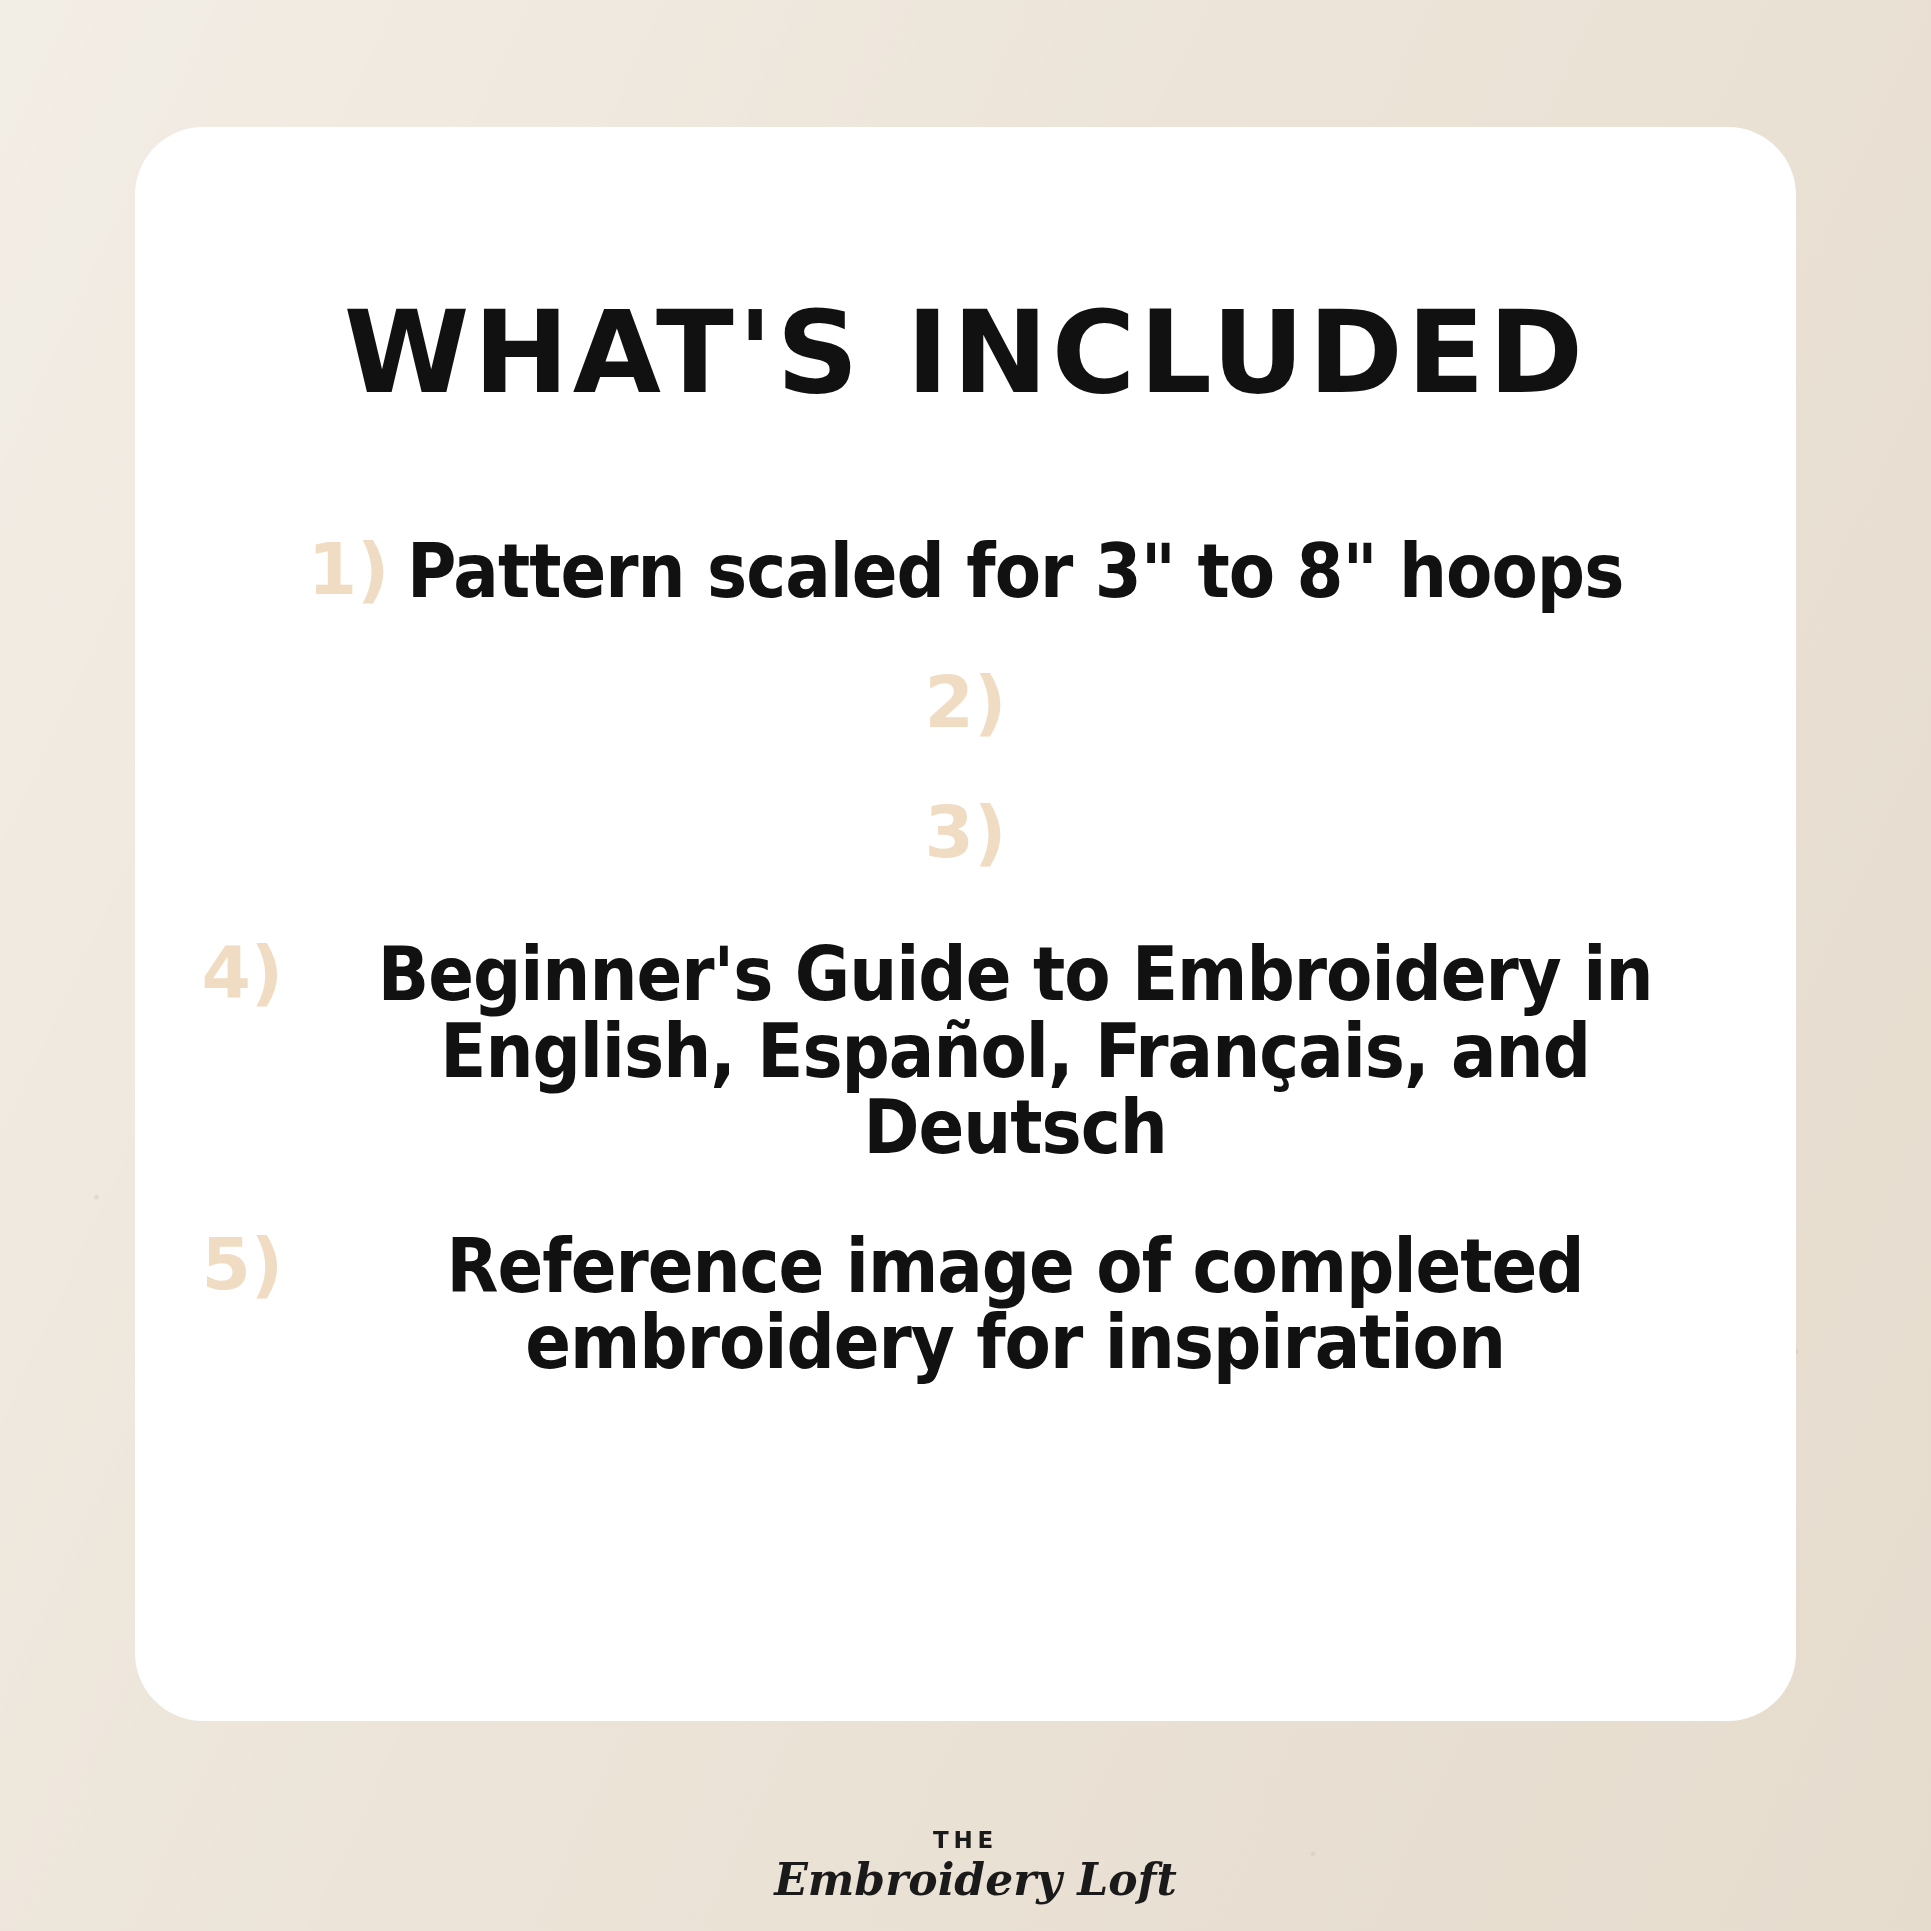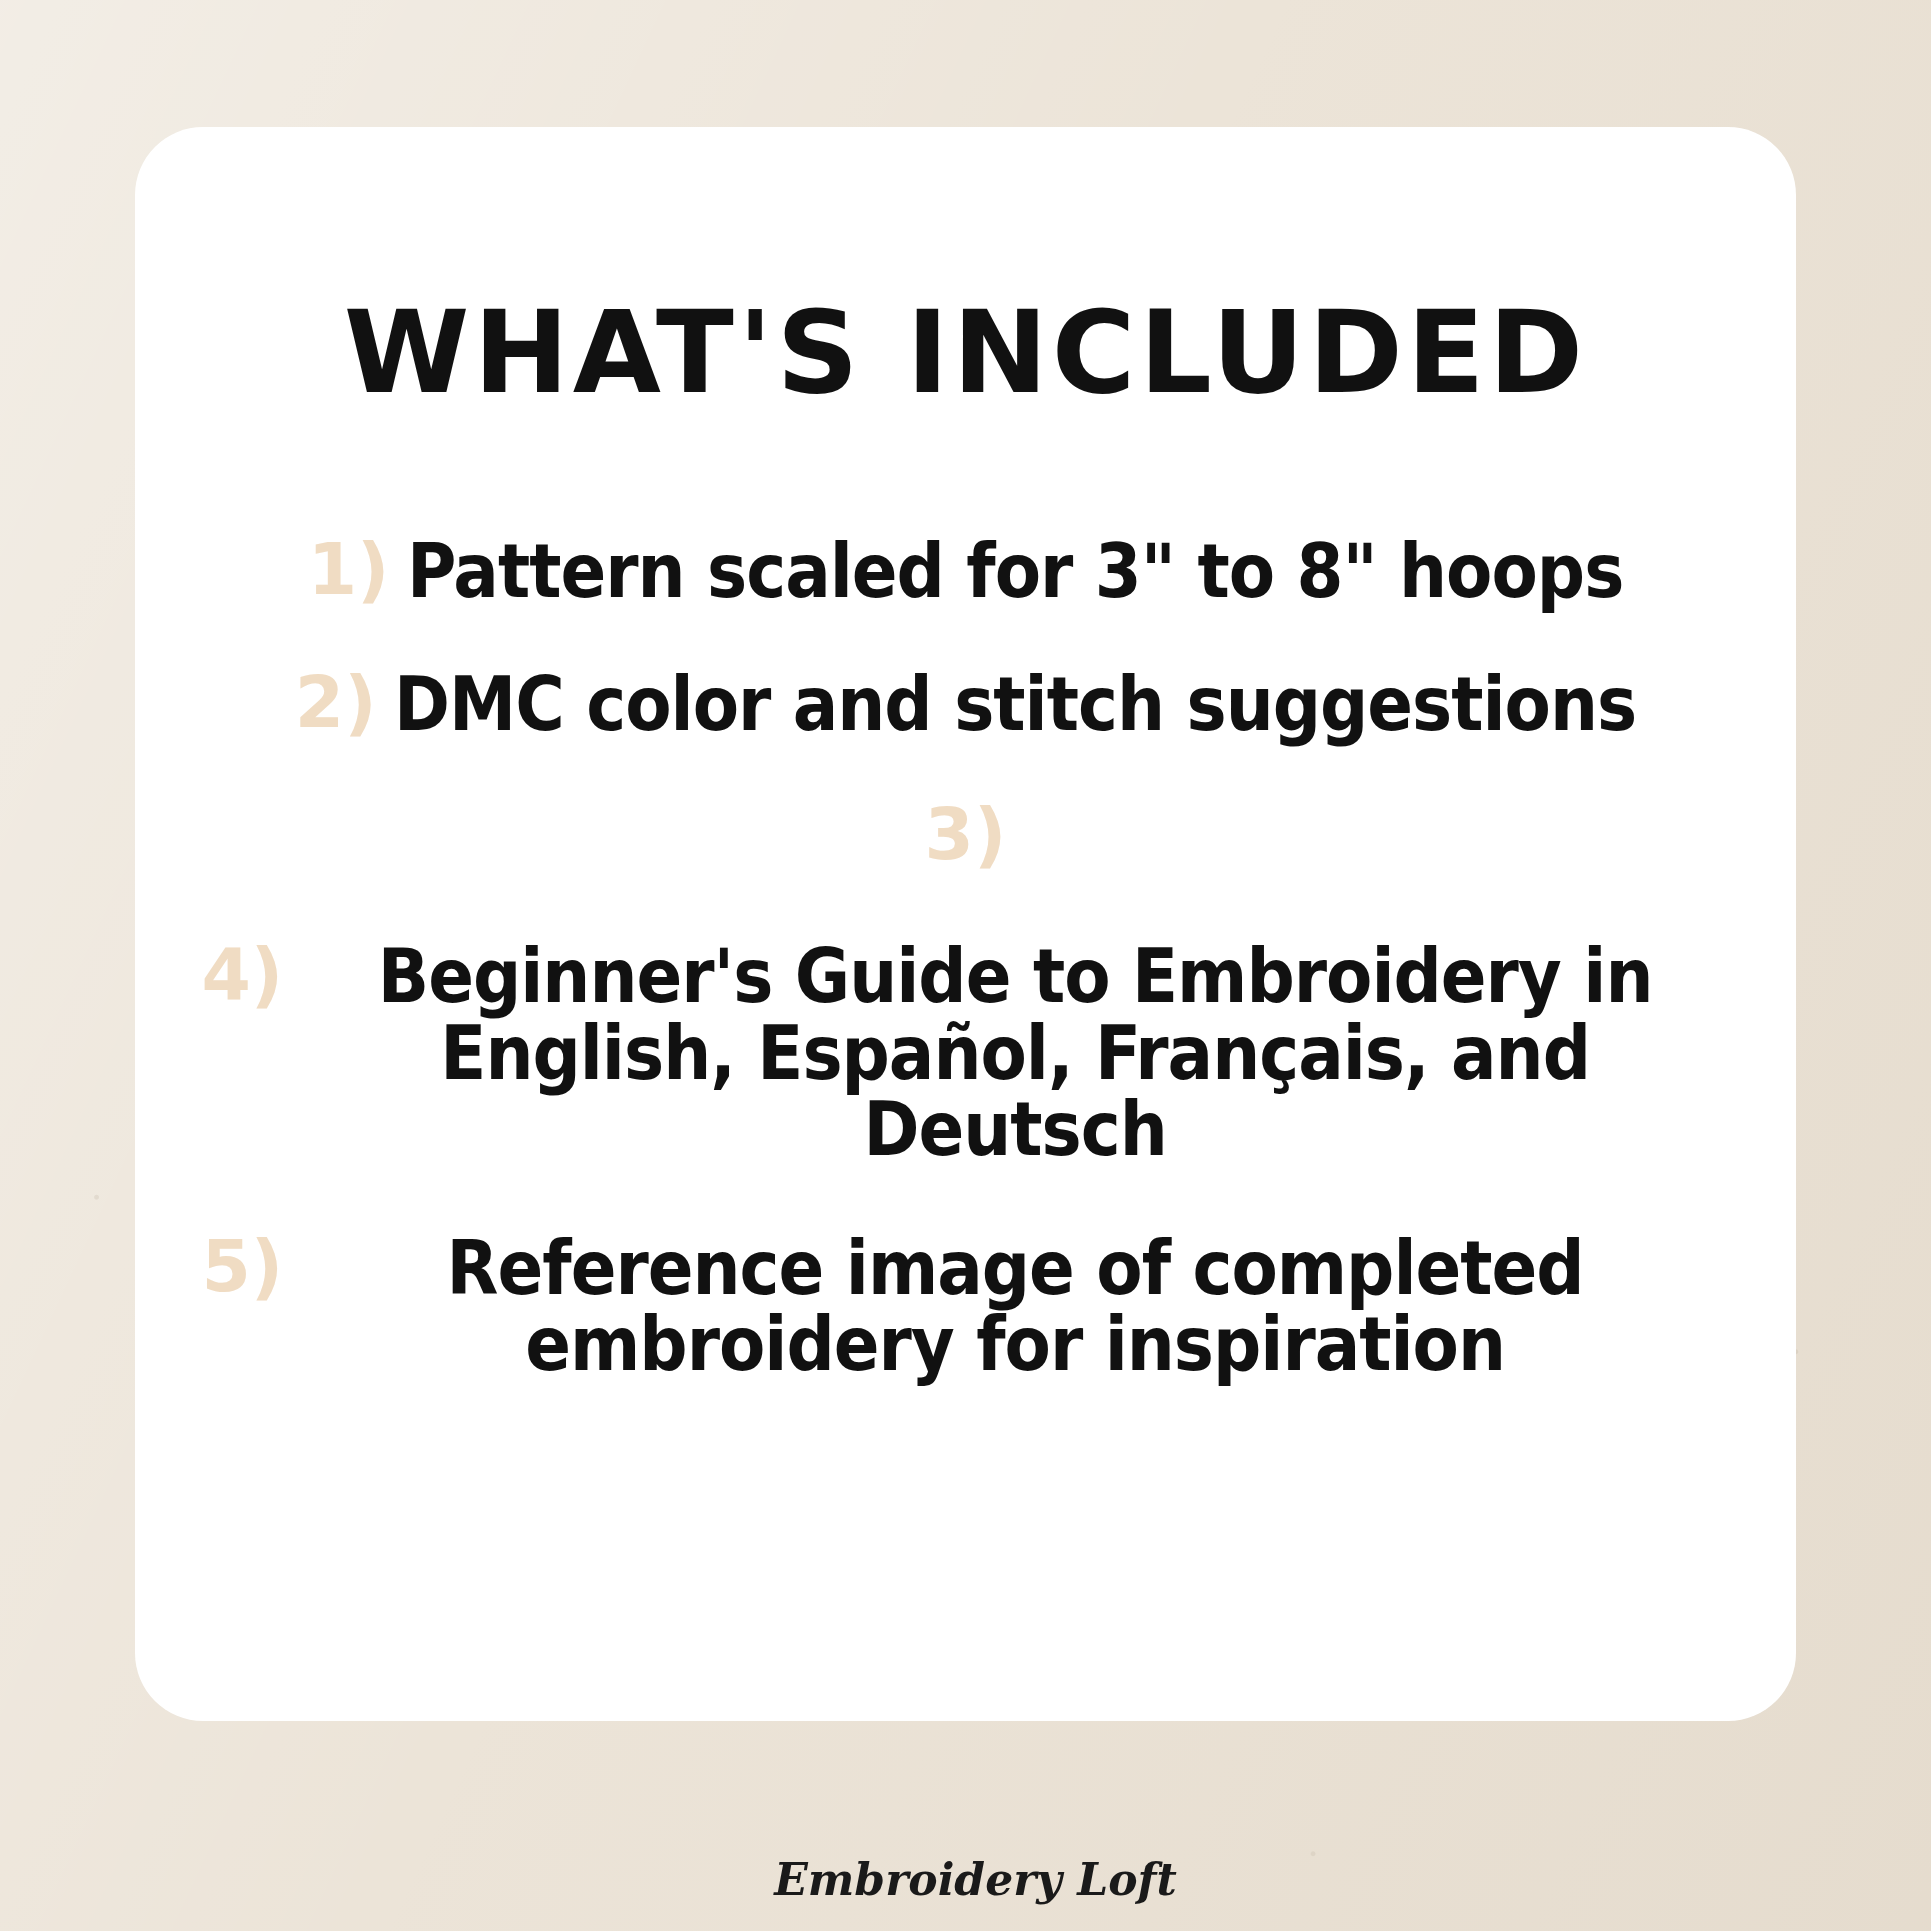--- a/index.html
+++ b/index.html
@@ -136,36 +136,36 @@
 
   <div class="list">
 
     <div class="item item-1">
       <span class="num">1)</span>
       <span class="txt">Pattern scaled for 3" to 8" hoops</span>
     </div>
 
     <div class="item item-2">
       <span class="num">2)</span>
-      <span class="txt">DMC color and stitch suggestions</span>
     </div>
 
     <div class="item item-3">
       <span class="num">3)</span>
     </div>
 
     <div class="item item-4">
       <span class="num">4)</span>
       <span class="txt">Beginner's Guide to Embroidery in English, Español, Français, and Deutsch</span>
     </div>
 
     <div class="item item-5">
       <span class="num">5)</span>
       <span class="txt">Reference image of completed embroidery for inspiration</span>
     </div>
 
   </div>
 </div>
 
 <div class="brand">
+  <div class="brand-the">THE</div>
   <div class="brand-name">Embroidery Loft</div>
 </div>
 
 
 </body></html>

